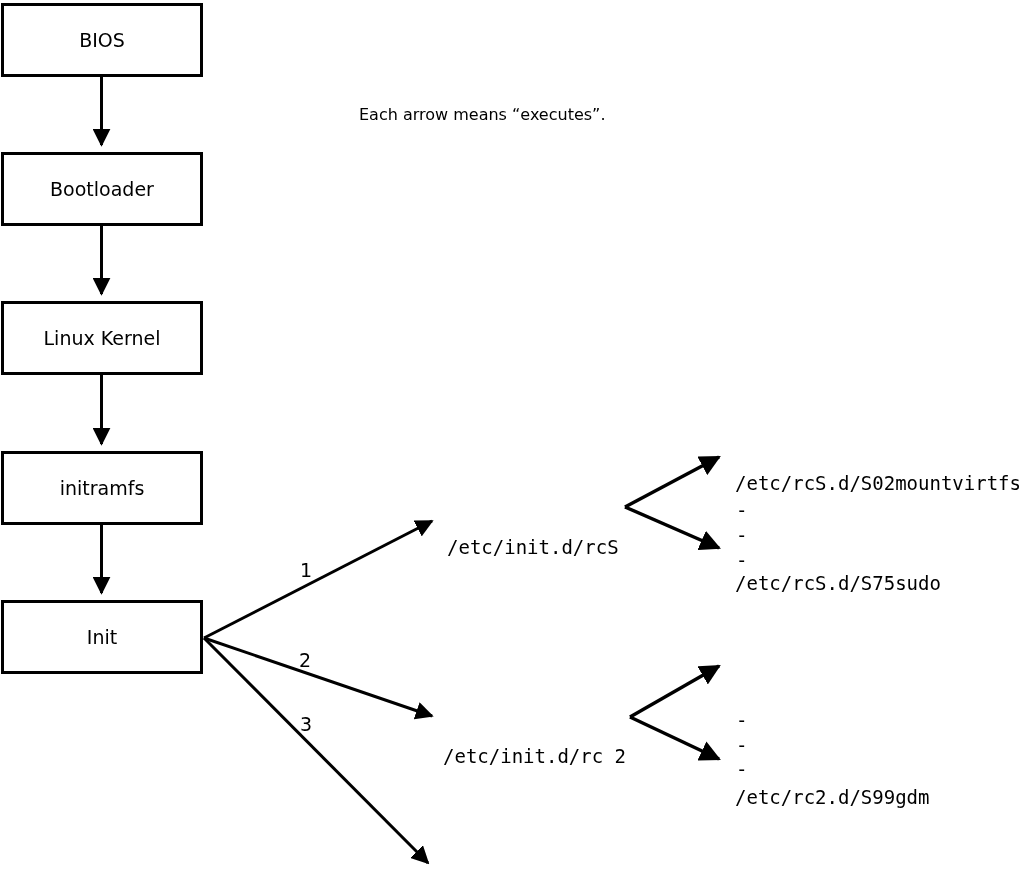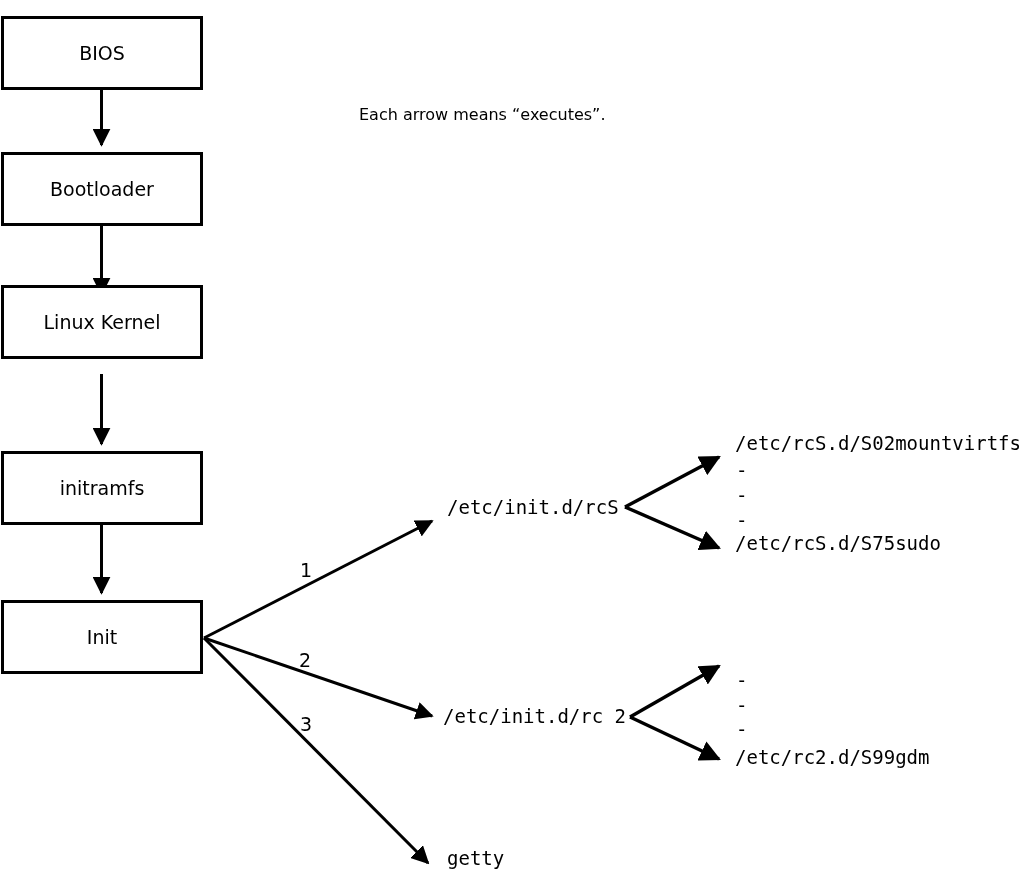--- a/index.html
+++ b/index.html
@@ -50,20 +50,21 @@
     position: absolute;
     font-size: 19px;
     line-height: 22px;
   }
   .mono {
     position: absolute;
     font-family: "DejaVu Sans Mono", "Liberation Mono", monospace;
     font-size: 19px;
     line-height: 22px;
     white-space: pre;
+    margin-top: 40px;
   }
 </style>
 </head>
 <body>
 
 <div class="canvas">
 
   <svg class="arrow-layer" viewBox="0 0 1024 875" xmlns="http://www.w3.org/2000/svg">
     <defs>
       <marker id="ah" viewBox="0 0 10 10" refX="9" refY="5" markerWidth="6" markerHeight="6" orient="auto" markerUnits="strokeWidth">
@@ -80,27 +81,27 @@
     <line x1="204" y1="638" x2="432" y2="716" stroke="#000000" stroke-width="3" marker-end="url(#ah)"></line>
     <line x1="204" y1="638" x2="428" y2="863" stroke="#000000" stroke-width="3" marker-end="url(#ah)"></line>
 
     <line x1="625" y1="507" x2="719" y2="457" stroke="#000000" stroke-width="3.5" marker-end="url(#ah)"></line>
     <line x1="625" y1="507" x2="719" y2="548" stroke="#000000" stroke-width="3.5" marker-end="url(#ah)"></line>
 
     <line x1="630" y1="717" x2="719" y2="666" stroke="#000000" stroke-width="3.5" marker-end="url(#ah)"></line>
     <line x1="630" y1="717" x2="719" y2="759" stroke="#000000" stroke-width="3.5" marker-end="url(#ah)"></line>
   </svg>
 
-  <div class="flow-box" style="top:16px;">
+  <div class="flow-box" style="top:3px;">
     <span>BIOS</span>
   </div>
   <div class="flow-box" style="top:152px;">
     <span>Bootloader</span>
   </div>
-  <div class="flow-box" style="top:285px;">
+  <div class="flow-box" style="top:301px;">
     <span>Linux Kernel</span>
   </div>
   <div class="flow-box" style="top:451px;">
     <span>initramfs</span>
   </div>
   <div class="flow-box" style="top:600px;text-align:right;">
     <span>Init</span>
   </div>
 
   <div class="caption">Each arrow means “executes”.</div>

